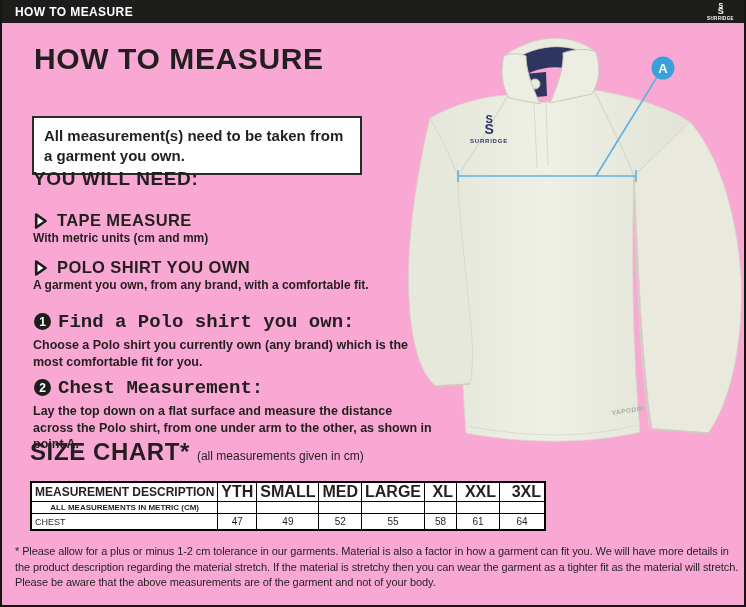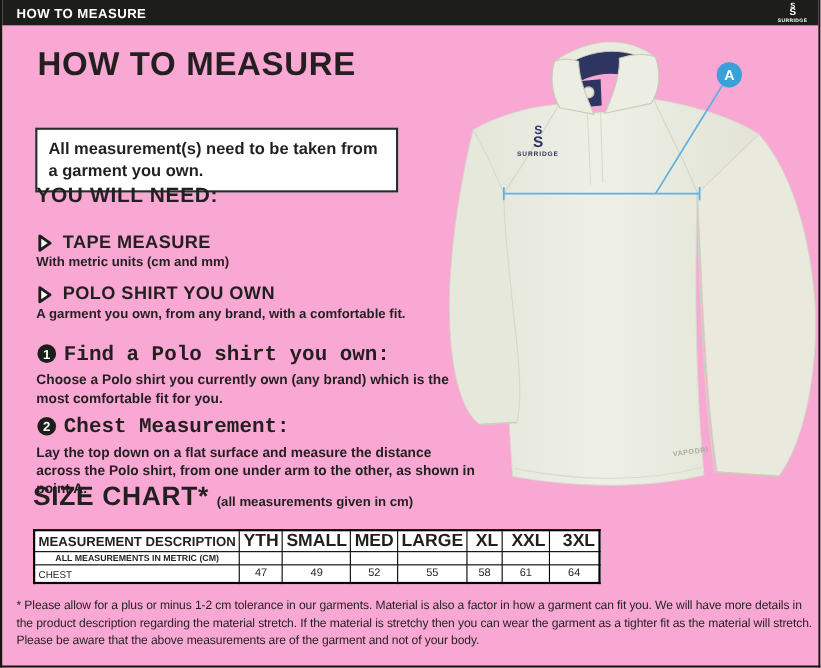--- a/index.html
+++ b/index.html
@@ -25,21 +25,21 @@
   .h2{position:absolute;left:31px;top:168px;font-size:19px;font-weight:800;letter-spacing:.6px;z-index:3;text-align:center;}
   .need-icon{position:absolute;z-index:3;}
   .need-title{position:absolute;font-size:16.5px;font-weight:800;letter-spacing:.4px;z-index:3;}
   .need-desc{position:absolute;font-size:12px;font-weight:bold;z-index:3;}
   .step-circle{position:absolute;width:17px;height:17px;border-radius:50%;background:#1d1d1b;color:#fff;
     font-size:12px;font-weight:bold;display:flex;align-items:center;justify-content:center;z-index:3;}
   .step-title{position:absolute;font-size:19px;font-weight:800;z-index:3;font-family:Liberation Mono, monospace;}
   .step-desc{position:absolute;width:402px;font-size:12.5px;font-weight:bold;line-height:1.32;z-index:3;}
   .sizechart-head{position:absolute;left:28px;top:438px;display:flex;align-items:flex-end;gap:7px;z-index:3;}
   .sizechart-title{font-size:24px;font-weight:800;letter-spacing:.6px;}
-  .sizechart-sub{font-size:12px;font-weight:bold;padding-bottom:3px;}
+  .sizechart-sub{font-size:12px;font-weight:normal;padding-bottom:3px;}
   
   .size-table{position:absolute;left:28px;top:481px;border-collapse:collapse;z-index:3;background:#fff;}
   .size-table th,.size-table td{border:1px solid #000;padding:0 3px;white-space:nowrap;}
   .size-table{border:2px solid #000;}
   .size-table thead th{font-size:16px;font-weight:bold;height:17px;text-align:right;}
   .size-table thead th.desc-col{text-align:left;font-size:12px;width:152px;}
   .size-table .metric-row td{height:11px;}
   .size-table .metric-row .row-label{font-size:8px;font-weight:bold;text-align:center;}
   .size-table .value-row td{height:15px;font-size:10px;text-align:center;}
   .size-table .value-row .row-label{font-size:9px;text-align:left;}

